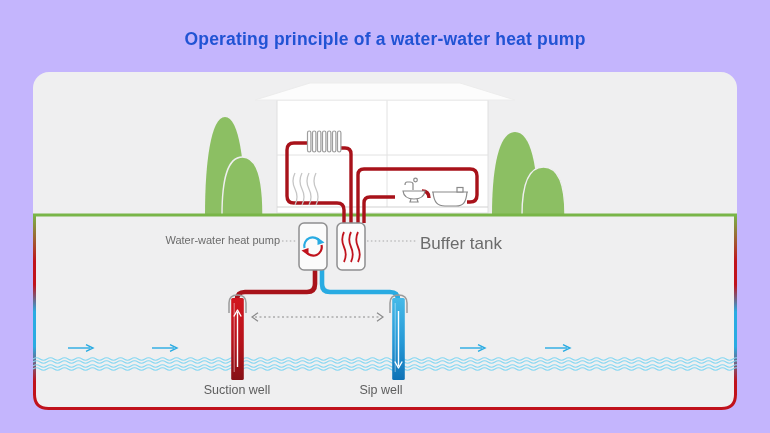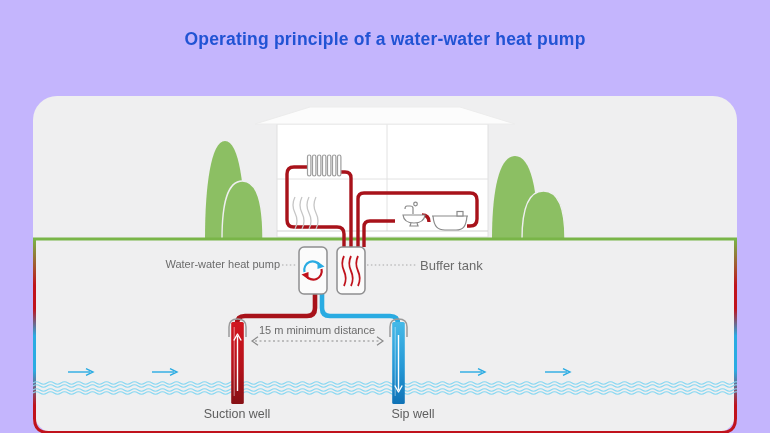--- a/index.html
+++ b/index.html
@@ -1,28 +1,28 @@
 <!DOCTYPE html>
 <html><head>
 <meta charset="utf-8">
 <style>
   html,body{margin:0;padding:0;background:#000;}
   .stage{position:relative;width:770px;height:433px;background:#c4b5fd;overflow:hidden;
          font-family:"Liberation Sans",sans-serif;}
   .page-title{position:absolute;left:0;top:29px;width:770px;text-align:center;
          font-size:17.5px;font-weight:bold;color:#2153d4;letter-spacing:.2px;}
   .panel{position:absolute;left:33px;top:72px;width:704px;height:338px;
-         background:#efeff0;border-radius:24px;margin-top:24px;}
+         background:#efeff0;border-radius:16px;}
   .panel svg{position:absolute;left:0;top:0;}
   .lbl{position:absolute;color:#6b6b6b;font-size:11px;white-space:nowrap;}
   .lbl-heatpump{right:457px;top:162px;}
-  .lbl-buffer{left:387px;top:162px;font-size:13px;}
+  .lbl-buffer{left:387px;top:162px;font-size:17px;}
   .lbl-distance{left:284px;top:228px;transform:translateX(-50%);}
   .lbl-suction{left:204px;top:311px;transform:translateX(-50%);font-size:12.5px;color:#5e5e5e;text-align:center;}
-  .lbl-sip{left:380px;top:311px;transform:translateX(-50%);font-size:12.5px;color:#5e5e5e;}
+  .lbl-sip{left:348px;top:311px;transform:translateX(-50%);font-size:12.5px;color:#5e5e5e;}
   .lbl-flow{right:19px;top:272px;}
 </style>
 </head>
 <body>
 
 <div class="stage">
   <div class="page-title">Operating principle of a water-water heat pump</div>
 
   <div class="panel">
     <svg width="704" height="338" viewBox="0 0 704 338">
@@ -179,17 +179,16 @@
         <path d="M357 241 V231 Q357 223 365.5 223 Q374 223 374 231 V241" fill="none" stroke="#9b9b9b" stroke-width="1.5"></path>
         <g fill="none" stroke="#ffffff" stroke-width="1.4" stroke-linejoin="round">
           <line x1="365.5" y1="239" x2="365.5" y2="294"></line>
           <path d="M361.8 289.5 L365.5 296 L369.2 289.5"></path>
         </g>
       </g>
     </svg>
 
     <div class="lbl lbl-heatpump">Water-water heat pump</div>
     <div class="lbl lbl-buffer">Buffer tank</div>
-    <div class="lbl lbl-distance">15 m minimum distance</div>
     <div class="lbl lbl-suction">Suction well</div>
     <div class="lbl lbl-sip">Sip well</div>
   </div>
 </div>
 
 </body></html>

